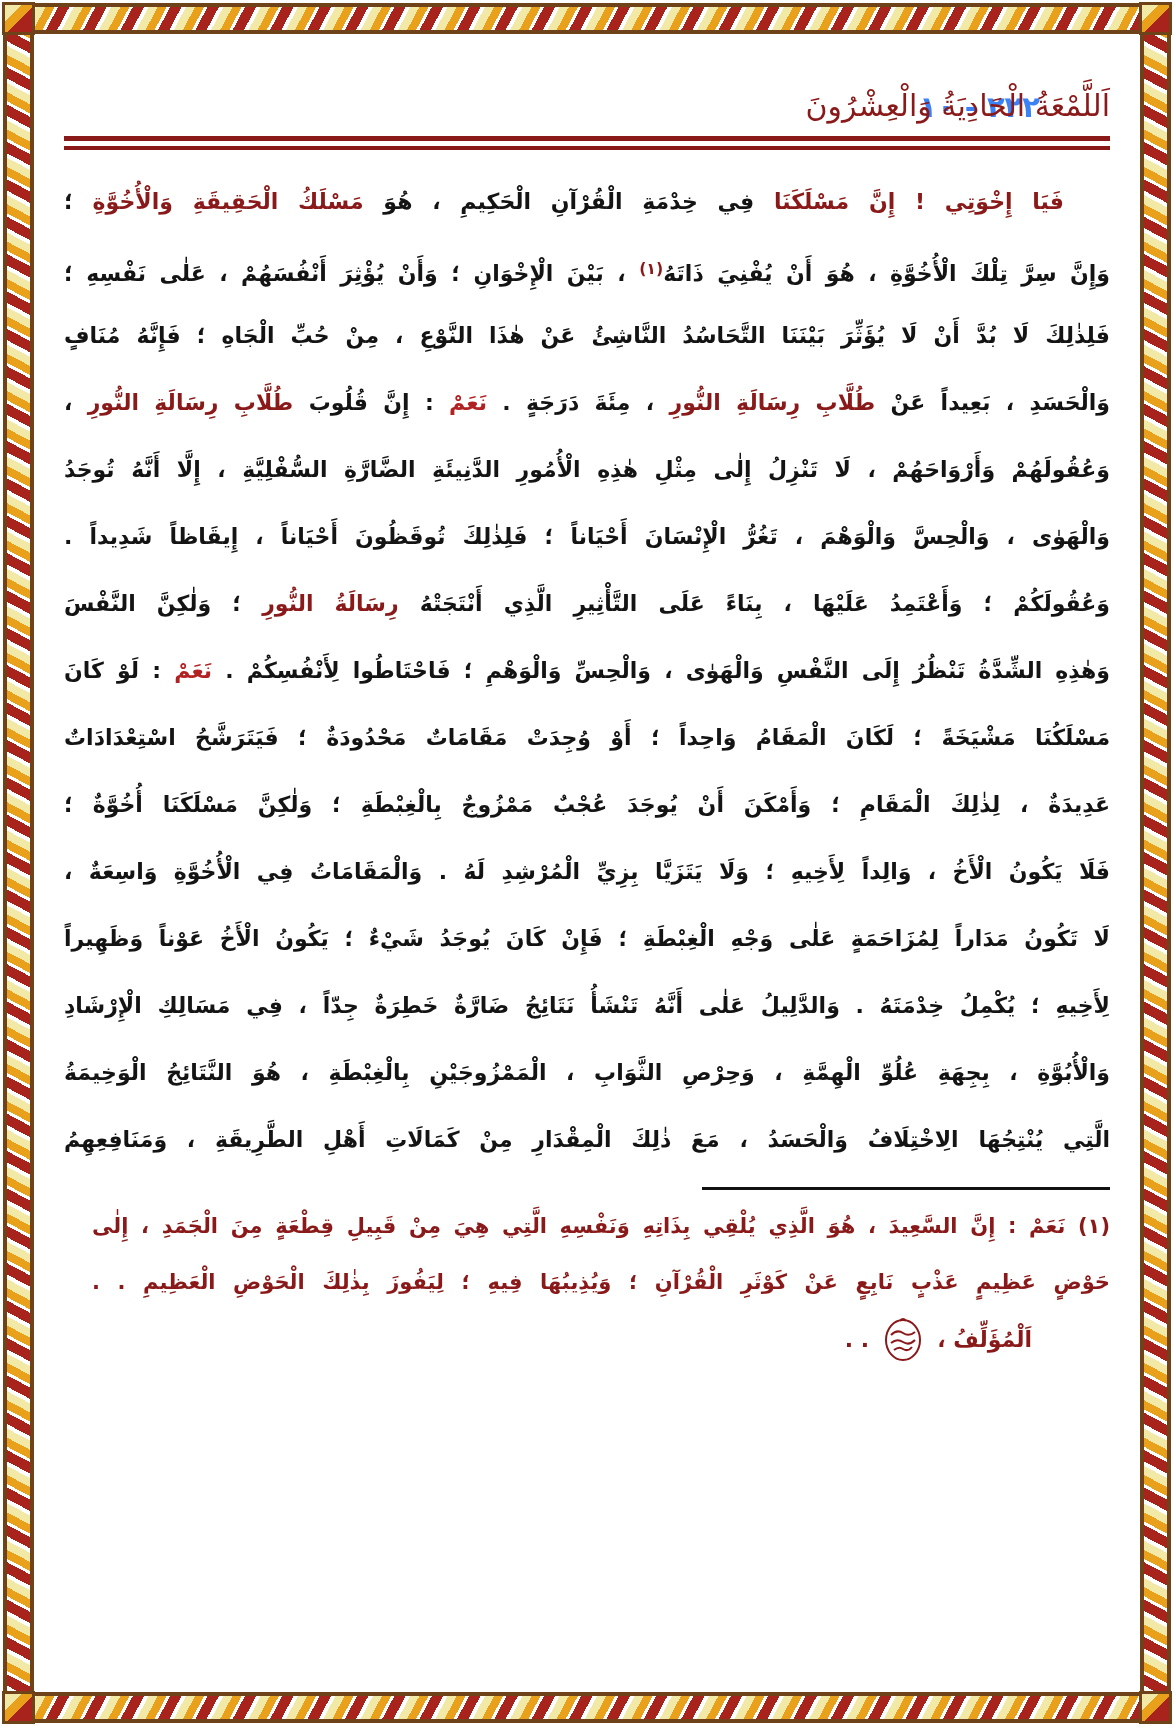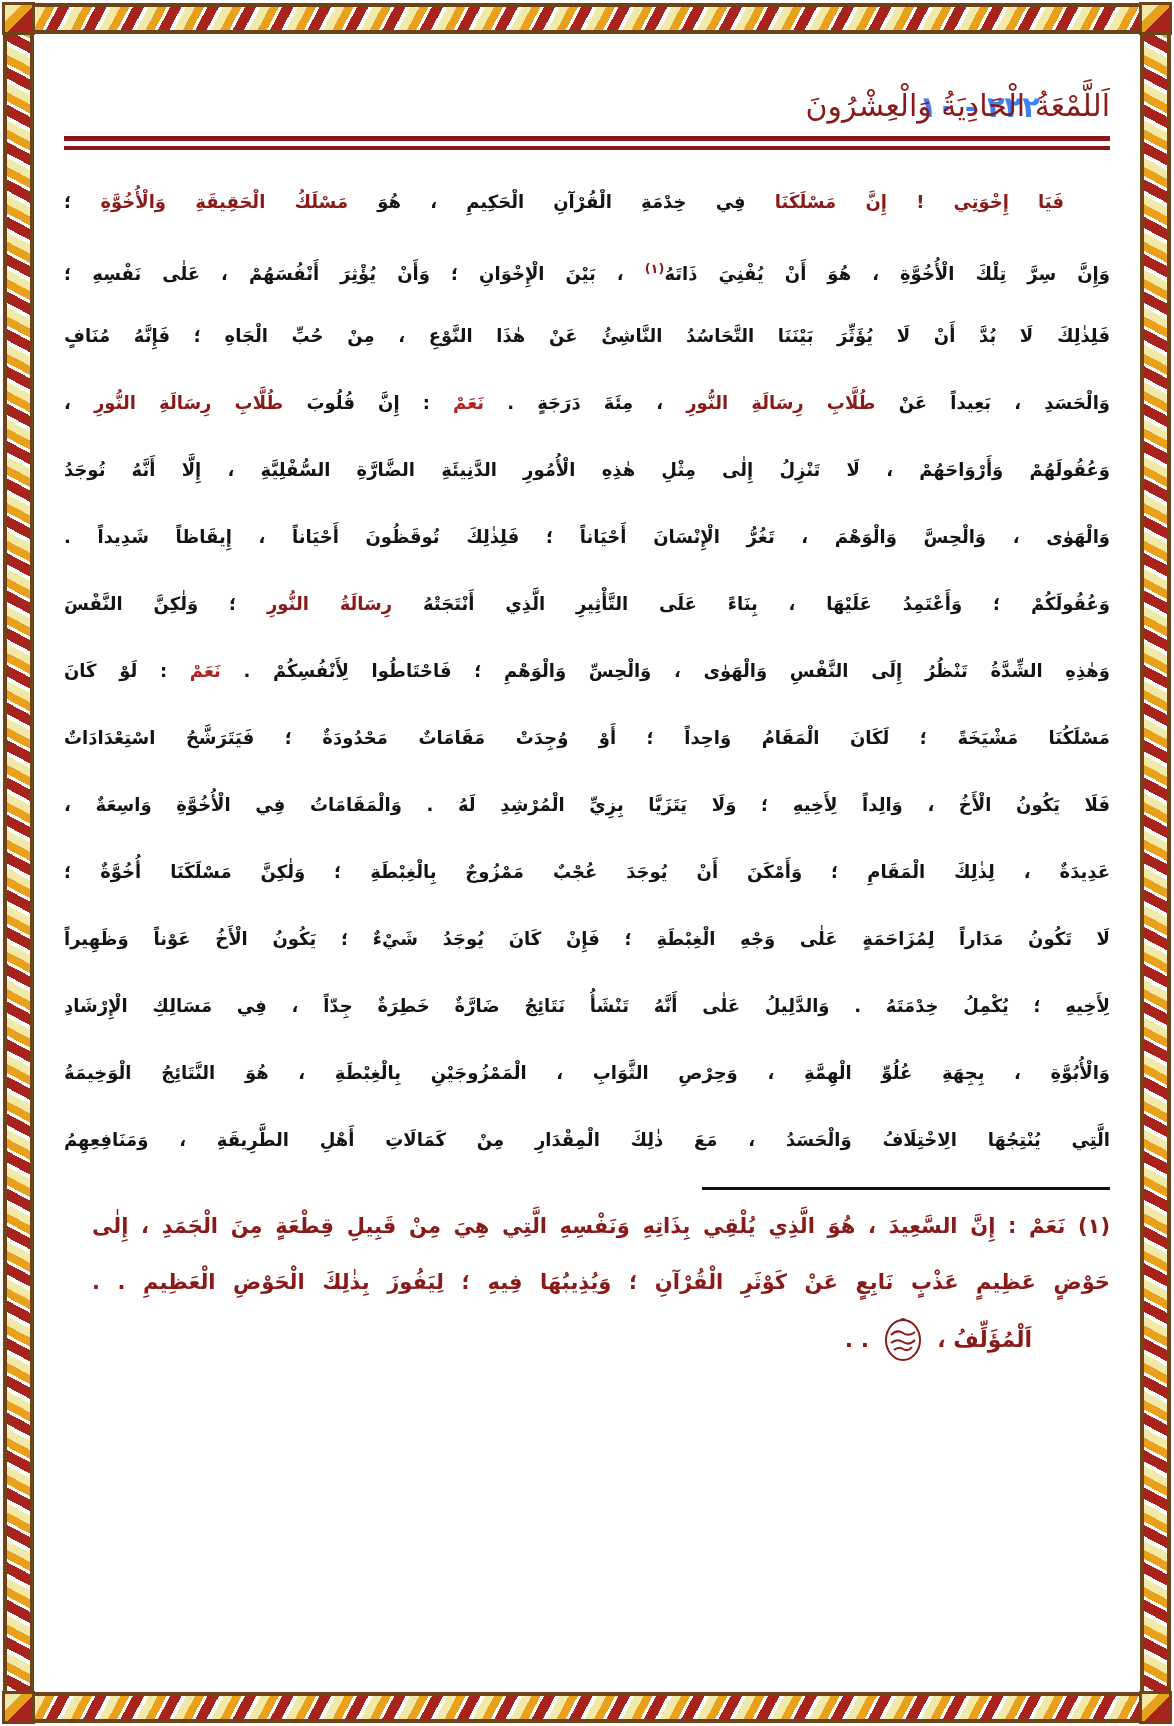--- a/index.html
+++ b/index.html
@@ -45,21 +45,21 @@
   .page-title {
     position:absolute; top:0; left:0; right:0; text-align:right;
     font-size:30px; font-weight:normal; color:#8a1a1a;
   }
   .header-divider {
     height:14px; border-top:5px solid #8a1a1a; border-bottom:4px solid #8a1a1a;
   }
 
   .body-text { margin-top:18px; color:#141414; }
   .tline {
-    font-size:18px; font-weight:bold; line-height:67px; height:67px;
+    font-size:22px; font-weight:bold; line-height:67px; height:67px;
     text-align:justify; text-align-last:justify; overflow:hidden;
     white-space:nowrap;
   }
   .tline.indent { padding-right:46px; }
   .em  { color:#8a1a1a; }
   .kw  { color:#b22222;margin-top:15px; }
   .ref { color:#8a1a1a; font-size:0.72em; vertical-align:7px; }
 
   .footnote-separator {
     width:408px; height:0; border-top:3px solid #111111;
@@ -102,22 +102,22 @@
     <div class="body-text" id="body-lines">
         <div class="tline indent"><span class="em">فَيَا إِخْوَتِي ! إِنَّ مَسْلَكَنَا</span><span> فِي خِدْمَةِ الْقُرْآنِ الْحَكِيمِ ، هُوَ </span><span class="em">مَسْلَكُ الْحَقِيقَةِ وَالْأُخُوَّةِ</span><span> ؛</span></div>
         <div class="tline"><span>وَإِنَّ سِرَّ تِلْكَ الْأُخُوَّةِ ، هُوَ أَنْ يُفْنِيَ ذَاتَهُ</span><span class="ref">(١)</span><span> ، بَيْنَ الْإِخْوَانِ ؛ وَأَنْ يُؤْثِرَ أَنْفُسَهُمْ ، عَلٰى نَفْسِهِ ؛</span></div>
         <div class="tline"><span>فَلِذٰلِكَ لَا بُدَّ أَنْ لَا يُؤَثِّرَ بَيْنَنَا التَّحَاسُدُ النَّاشِئُ عَنْ هٰذَا النَّوْعِ ، مِنْ حُبِّ الْجَاهِ ؛ فَإِنَّهُ مُنَافٍ</span></div>
         <div class="tline"><span>وَالْحَسَدِ ، بَعِيداً عَنْ </span><span class="em">طُلَّابِ رِسَالَةِ النُّورِ</span><span> ، مِئَةَ دَرَجَةٍ . </span><span class="kw">نَعَمْ</span><span> : إِنَّ قُلُوبَ </span><span class="em">طُلَّابِ رِسَالَةِ النُّورِ</span><span> ،</span></div>
         <div class="tline"><span>وَعُقُولَهُمْ وَأَرْوَاحَهُمْ ، لَا تَنْزِلُ إِلٰى مِثْلِ هٰذِهِ الْأُمُورِ الدَّنِيئَةِ الضَّارَّةِ السُّفْلِيَّةِ ، إِلَّا أَنَّهُ تُوجَدُ</span></div>
         <div class="tline"><span>وَالْهَوٰى ، وَالْحِسَّ وَالْوَهْمَ ، تَغُرُّ الْإِنْسَانَ أَحْيَاناً ؛ فَلِذٰلِكَ تُوقَظُونَ أَحْيَاناً ، إِيقَاظاً شَدِيداً .</span></div>
         <div class="tline"><span>وَعُقُولَكُمْ ؛ وَأَعْتَمِدُ عَلَيْهَا ، بِنَاءً عَلَى التَّأْثِيرِ الَّذِي أَنْتَجَتْهُ </span><span class="em">رِسَالَةُ النُّورِ</span><span> ؛ وَلٰكِنَّ النَّفْسَ</span></div>
         <div class="tline"><span>وَهٰذِهِ الشِّدَّةُ تَنْظُرُ إِلَى النَّفْسِ وَالْهَوٰى ، وَالْحِسِّ وَالْوَهْمِ ؛ فَاحْتَاطُوا لِأَنْفُسِكُمْ . </span><span class="kw">نَعَمْ</span><span> : لَوْ كَانَ</span></div>
         <div class="tline"><span>مَسْلَكُنَا مَشْيَخَةً ؛ لَكَانَ الْمَقَامُ وَاحِداً ؛ أَوْ وُجِدَتْ مَقَامَاتٌ مَحْدُودَةٌ ؛ فَيَتَرَشَّحُ اسْتِعْدَادَاتٌ</span></div>
+        <div class="tline"><span>عَدِيدَةٌ ، لِذٰلِكَ الْمَقَامِ ؛ وَأَمْكَنَ أَنْ يُوجَدَ عُجْبٌ مَمْزُوجٌ بِالْغِبْطَةِ ؛ وَلٰكِنَّ مَسْلَكَنَا أُخُوَّةٌ ؛</span></div>
         <div class="tline"><span>فَلَا يَكُونُ الْأَخُ ، وَالِداً لِأَخِيهِ ؛ وَلَا يَتَزَيَّا بِزِيِّ الْمُرْشِدِ لَهُ . وَالْمَقَامَاتُ فِي الْأُخُوَّةِ وَاسِعَةٌ ،</span></div>
-        <div class="tline"><span>عَدِيدَةٌ ، لِذٰلِكَ الْمَقَامِ ؛ وَأَمْكَنَ أَنْ يُوجَدَ عُجْبٌ مَمْزُوجٌ بِالْغِبْطَةِ ؛ وَلٰكِنَّ مَسْلَكَنَا أُخُوَّةٌ ؛</span></div>
         <div class="tline"><span>لَا تَكُونُ مَدَاراً لِمُزَاحَمَةٍ عَلٰى وَجْهِ الْغِبْطَةِ ؛ فَإِنْ كَانَ يُوجَدُ شَيْءٌ ؛ يَكُونُ الْأَخُ عَوْناً وَظَهِيراً</span></div>
         <div class="tline"><span>لِأَخِيهِ ؛ يُكْمِلُ خِدْمَتَهُ . وَالدَّلِيلُ عَلٰى أَنَّهُ تَنْشَأُ نَتَائِجُ ضَارَّةٌ خَطِرَةٌ جِدّاً ، فِي مَسَالِكِ الْإِرْشَادِ</span></div>
         <div class="tline"><span>وَالْأُبُوَّةِ ، بِجِهَةِ عُلُوِّ الْهِمَّةِ ، وَحِرْصِ الثَّوَابِ ، الْمَمْزُوجَيْنِ بِالْغِبْطَةِ ، هُوَ النَّتَائِجُ الْوَخِيمَةُ</span></div>
         <div class="tline"><span>الَّتِي يُنْتِجُهَا الِاخْتِلَافُ وَالْحَسَدُ ، مَعَ ذٰلِكَ الْمِقْدَارِ مِنْ كَمَالَاتِ أَهْلِ الطَّرِيقَةِ ، وَمَنَافِعِهِمُ</span></div>
       </div>
 
     <div class="footnote-separator"></div>
 
     <div class="footnote">
       <div id="footnote-lines">

